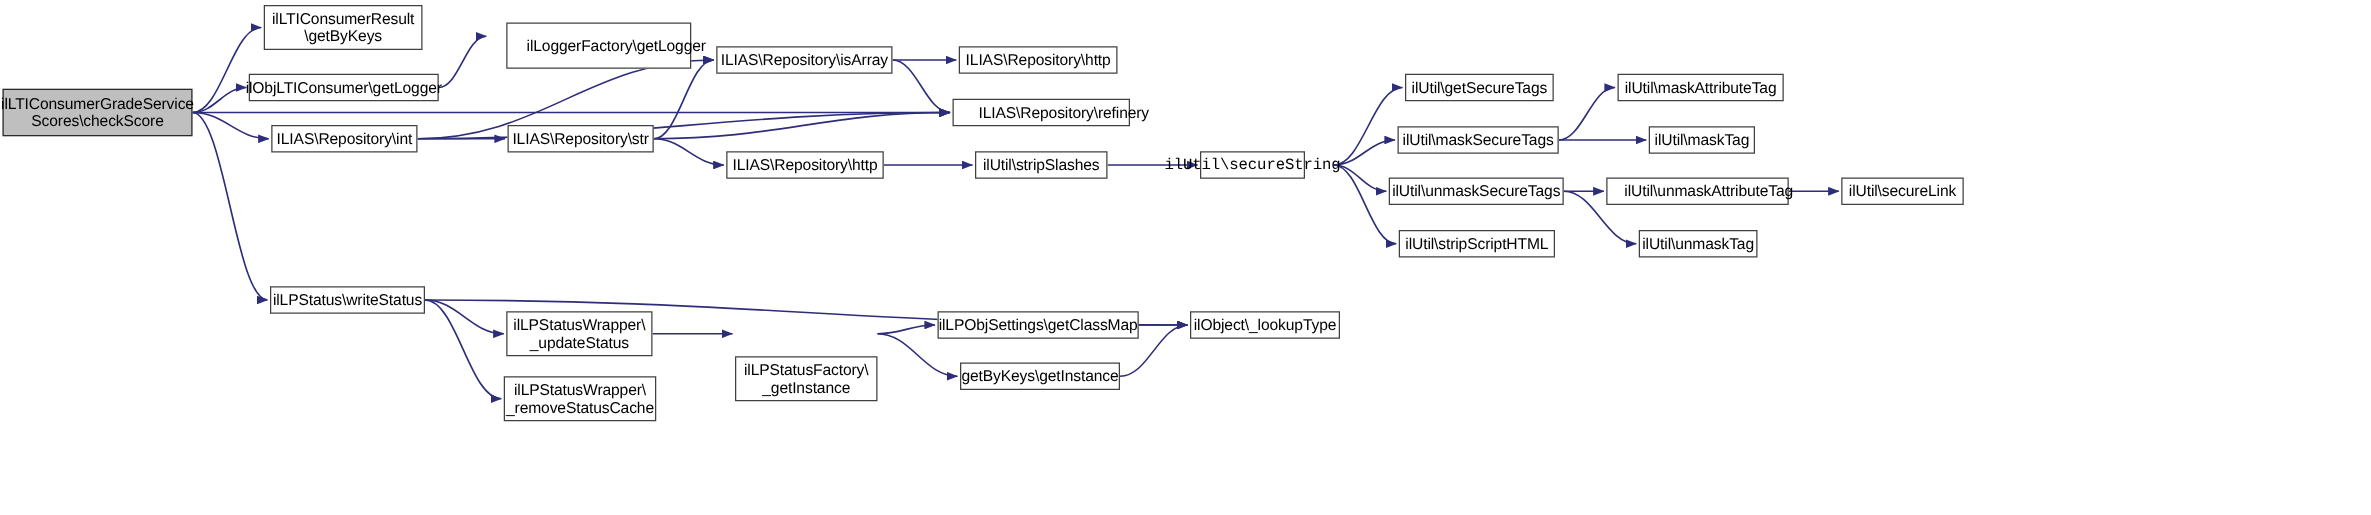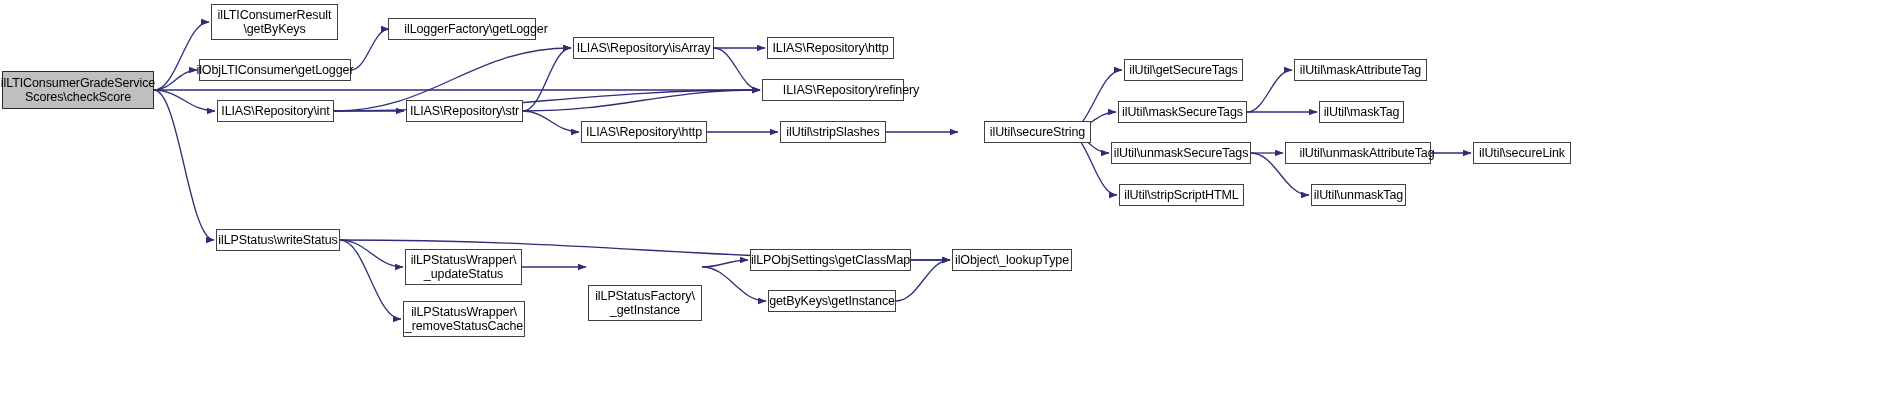--- a/index.html
+++ b/index.html
@@ -84,30 +84,30 @@
         <path d="M702,267 C728.88,267 739.12,301 766,301" fill="none" stroke="#2d2d7a" stroke-width="1.3" marker-end="url(#ah)"></path>
         <path d="M911,260 L950,260" fill="none" stroke="#2d2d7a" stroke-width="1.3" marker-end="url(#ah)"></path>
         <path d="M896,301 C918.68,301 927.32,260 950,260" fill="none" stroke="#2d2d7a" stroke-width="1.3" marker-end="url(#ah)"></path>
       </g>
   </svg>
   <div id="node-layer">
       <div class="node root" style="left: 2px; top: 71px; width: 152px; height: 38px;">ilLTIConsumerGradeService
 Scores\checkScore</div>
       <div class="node" style="left: 211px; top: 4px; width: 127px; height: 36px;">ilLTIConsumerResult
 \getByKeys</div>
-      <div class="node" style="left: 388px; top: 18px; width: 148px; height: 22px; padding-left: 32px;">ilLoggerFactory\getLogger</div>
+      <div class="node" style="left: 405px; top: 18px; width: 148px; height: 37px; padding-left: 32px;">ilLoggerFactory\getLogger</div>
       <div class="node" style="left: 199px; top: 59px; width: 152px; height: 22px;">ilObjLTIConsumer\getLogger</div>
       <div class="node" style="left: 217px; top: 100px; width: 117px; height: 22px;">ILIAS\Repository\int</div>
       <div class="node" style="left: 406px; top: 100px; width: 117px; height: 22px;">ILIAS\Repository\str</div>
       <div class="node" style="left: 573px; top: 37px; width: 141px; height: 22px;">ILIAS\Repository\isArray</div>
       <div class="node" style="left: 581px; top: 121px; width: 126px; height: 22px;">ILIAS\Repository\http</div>
       <div class="node" style="left: 767px; top: 37px; width: 127px; height: 22px;">ILIAS\Repository\http</div>
       <div class="node" style="left: 762px; top: 79px; width: 142px; height: 22px; padding-left: 40px;">ILIAS\Repository\refinery</div>
       <div class="node" style="left: 780px; top: 121px; width: 106px; height: 22px; text-align: right;">ilUtil\stripSlashes</div>
-      <div class="node" style="left: 984px; top: 121px; width: 107px; height: 22px;">ilUtil\secureString</div>
+      <div class="node" style="left: 960px; top: 121px; width: 84px; height: 22px; font-family: Liberation Mono, monospace;">ilUtil\secureString</div>
       <div class="node" style="left: 1124px; top: 59px; width: 119px; height: 22px;">ilUtil\getSecureTags</div>
       <div class="node" style="left: 1118px; top: 101px; width: 129px; height: 22px;">ilUtil\maskSecureTags</div>
       <div class="node" style="left: 1111px; top: 142px; width: 140px; height: 22px;">ilUtil\unmaskSecureTags</div>
       <div class="node" style="left: 1119px; top: 184px; width: 125px; height: 22px;">ilUtil\stripScriptHTML</div>
       <div class="node" style="left: 1294px; top: 59px; width: 133px; height: 22px;">ilUtil\maskAttributeTag</div>
       <div class="node" style="left: 1319px; top: 101px; width: 85px; height: 22px;">ilUtil\maskTag</div>
       <div class="node" style="left: 1285px; top: 142px; width: 146px; height: 22px; padding-left: 22px;">ilUtil\unmaskAttributeTag</div>
       <div class="node" style="left: 1311px; top: 184px; width: 95px; height: 22px;">ilUtil\unmaskTag</div>
       <div class="node" style="left: 1473px; top: 142px; width: 98px; height: 22px;">ilUtil\secureLink</div>
       <div class="node" style="left: 216px; top: 229px; width: 124px; height: 22px;">ilLPStatus\writeStatus</div>

